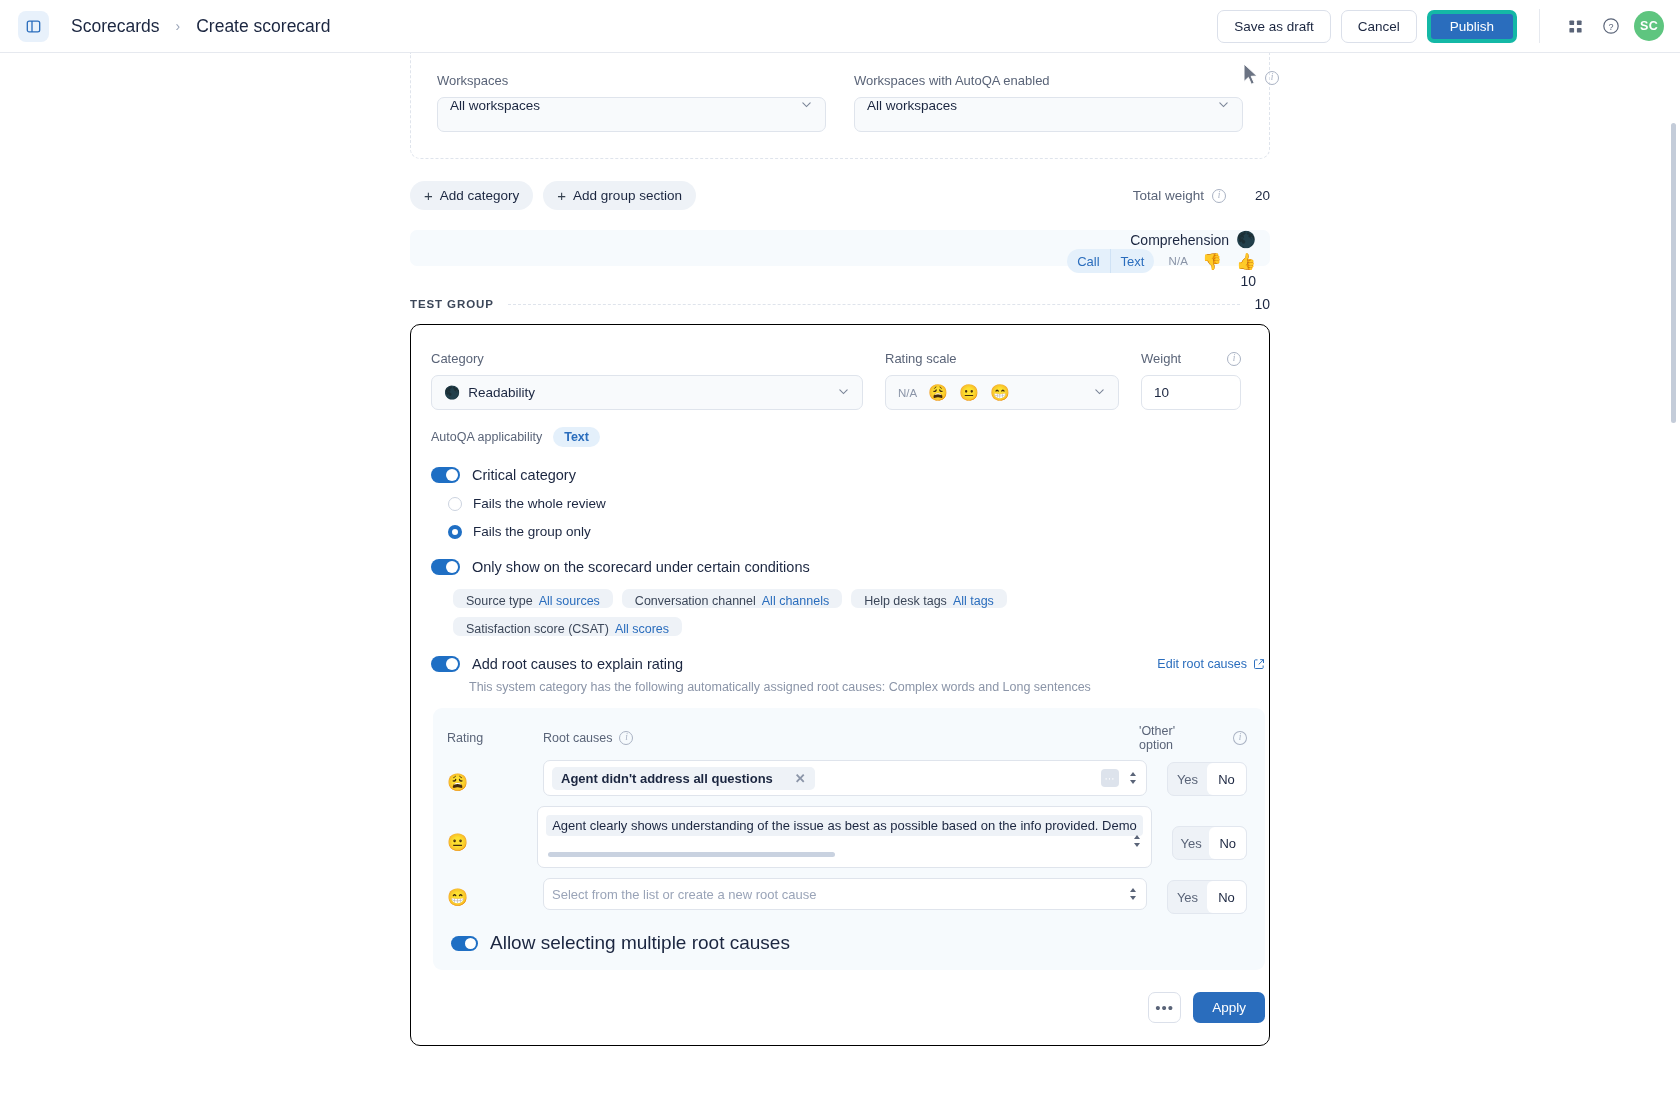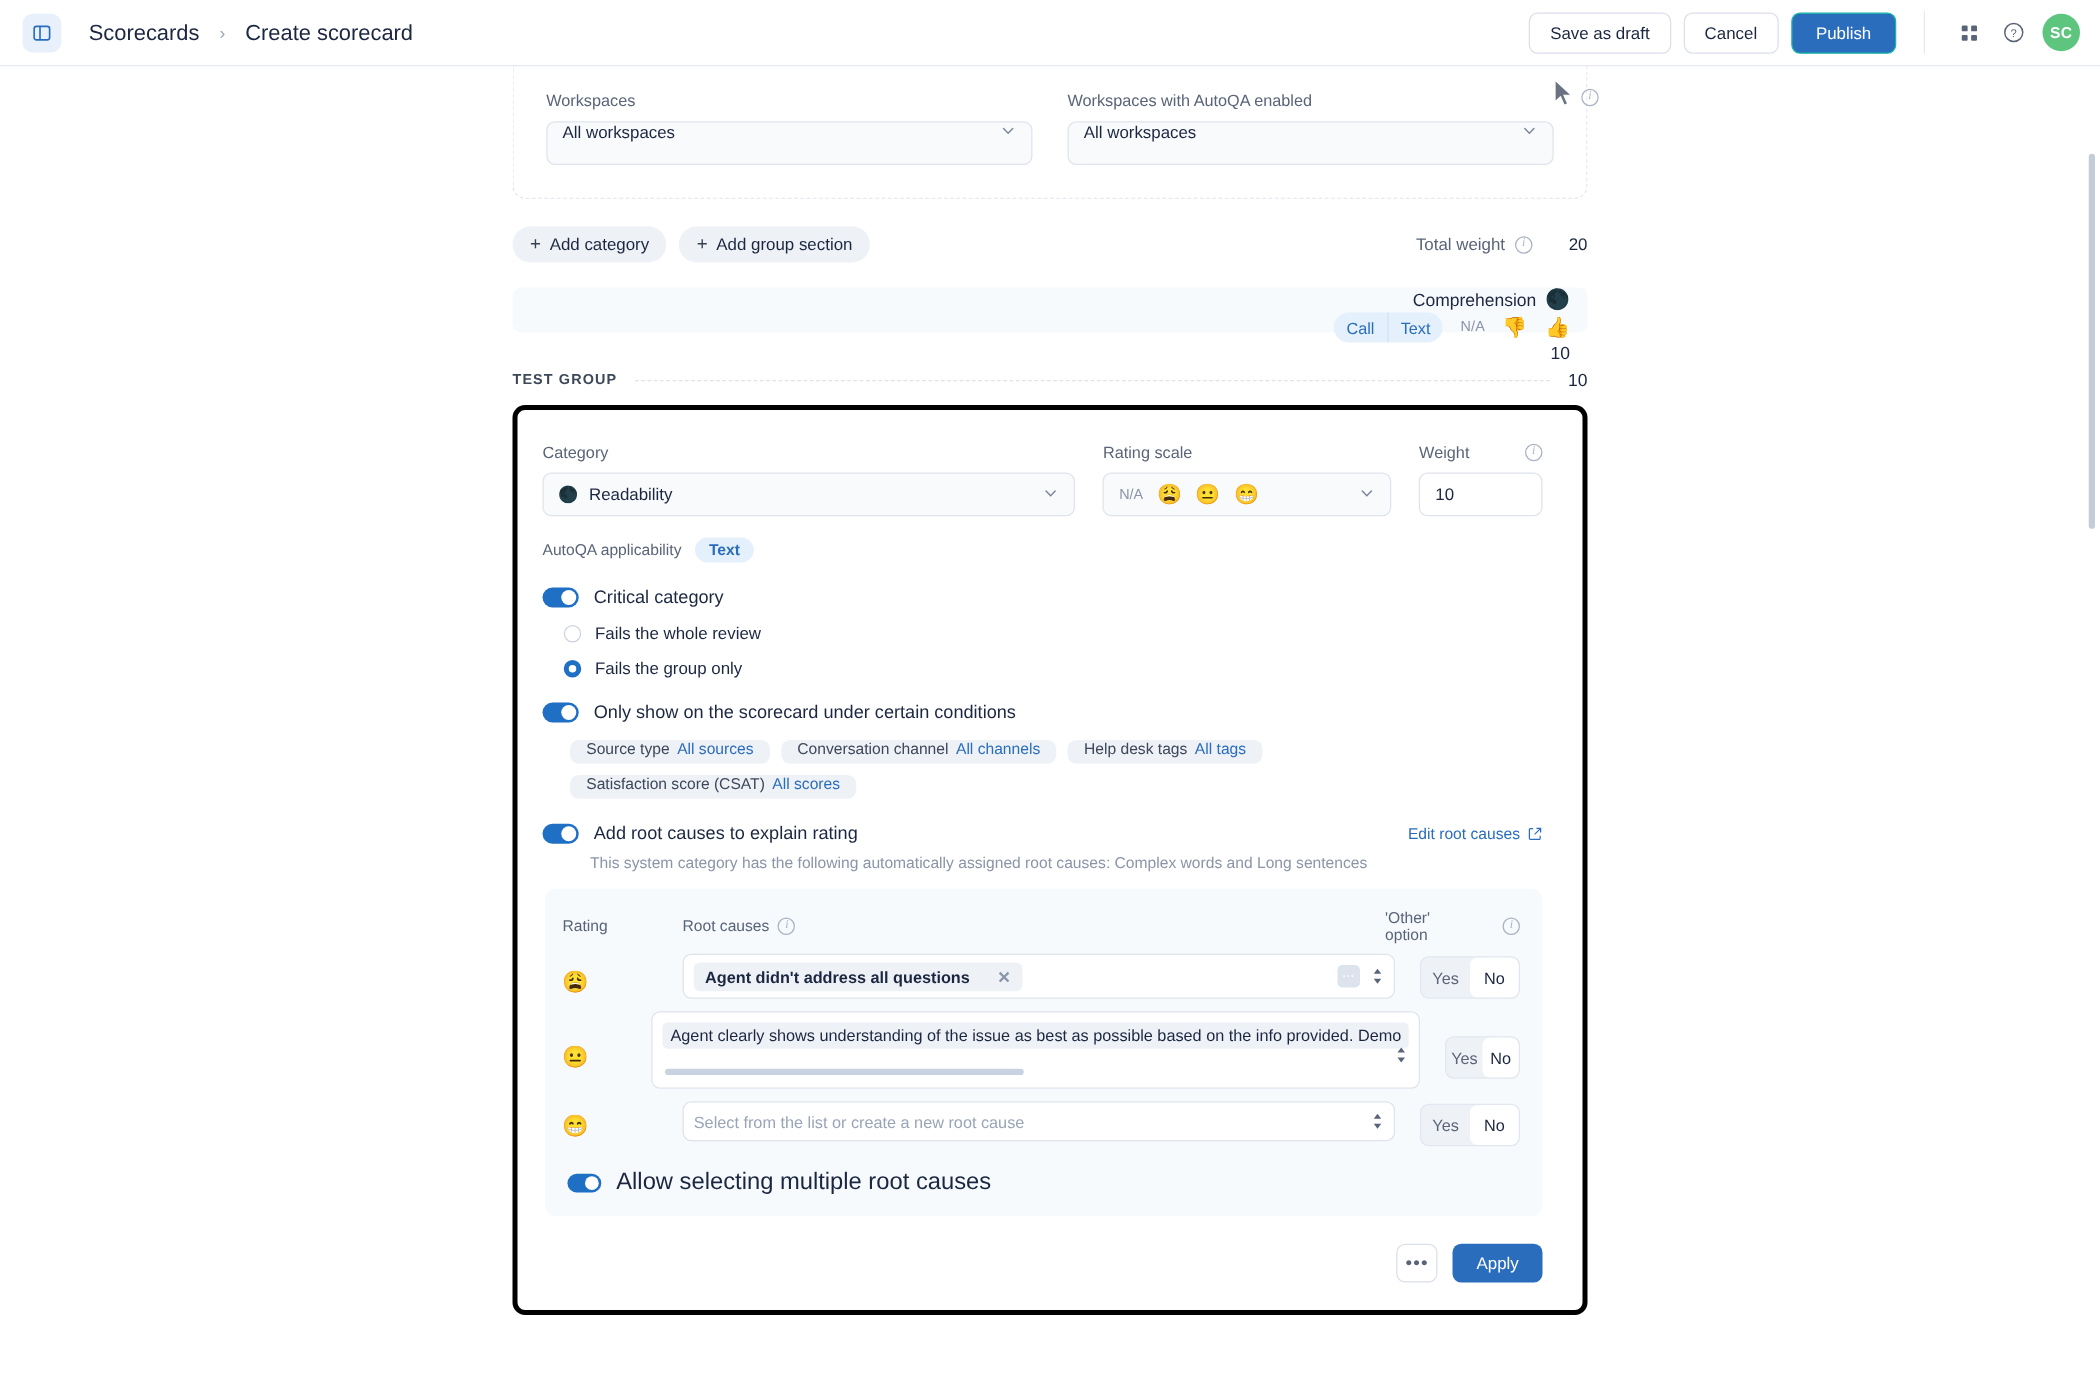--- a/index.html
+++ b/index.html
@@ -46,21 +46,21 @@
     height: 33px;
     display:flex; align-items:center; justify-content:center;
     cursor: pointer;
     white-space: nowrap;
   }
   .btn-secondary {
     background:#fff; border:1px solid #dbe0ea; color:#1b2640;
     margin-right: 10px;
   }
   .btn-primary {
-    background:#2a6dbd; border:1px solid #14b8a6; color:#fff;
+    background:#2a6dbd; border:4px solid #14b8a6; color:#fff;
     padding: 0 19px;
   }
   .topbar-icons {
     display:flex; align-items:center; gap: 10px;
     margin-left: 22px; padding-left: 22px;
     border-left: 1px solid #e6e9ef; height: 34px;
   }
   .ticon { width:26px; height:26px; display:flex; align-items:center; justify-content:center; cursor:pointer; color:#5a6478; }
   .avatar {
     width:30px; height:30px; border-radius:50%;
@@ -136,22 +136,22 @@
 
   
   .tg-row { display:flex; align-items:center; margin-top: 30px; }
   .tg-label { font-size:11.5px; font-weight:bold; letter-spacing:.9px; color:#3c4759; }
   .tg-line { flex:1; border-top:1px dashed #dfe4ec; margin: 0 14px; }
   .tg-score { font-size:14px; color:#1b2640; }
 
   
   .card {
     margin-top: 12px;
-    border:4px solid #000000; border-radius:10px;
-    background:#fff; padding: 26px 32px 22px 20px;
+    border:1px solid #000000; border-radius:10px;
+    background:#fff; padding: 26px 4px 22px 20px;
     position:relative;
   }
   .cat-row { display:flex; gap: 22px; align-items:flex-end; }
   .cat-col-1 { width: 432px; }
   .cat-col-2 { width: 234px; }
   .cat-col-3 { width: 100px; }
   .sel-lg {
     height:35px; border:1px solid #dfe4ec; border-radius:7px;
     background:#f8fafc; display:flex; align-items:center;
     padding:0 12px; font-size:13.5px; cursor:pointer;
@@ -194,21 +194,21 @@
   .radio {
     width:14px;height:14px;border-radius:50%;border:1.5px solid #ccd3df;
     background:#fff; flex:none; cursor:pointer;
   }
   .radio.on { border:4px solid #1f6fc4; background:#fff; }
   .radio-text { font-size:13.5px; color:#1b2640; }
 
   .cond-wrap { margin-left: 22px; margin-top: 14px; display:flex; flex-wrap:wrap; gap:9px; max-width:580px; }
   .cond-chip {
     background:#eef2f7; border-radius:7px; height:19px;
-    display:flex; align-items:flex-start; padding: 0 13px;
+    display:flex; align-items:flex-end; padding: 0 13px;
     font-size:12.5px; color:#3c4759; cursor:pointer; gap:6px;
   }
   .cond-chip b { color:#2a6dbd; font-weight:normal; }
 
   .rc-head { display:flex; align-items:center; margin-top: 20px; }
   .edit-rc { margin-left:auto; font-size:12.5px; color:#2a6dbd; cursor:pointer; display:flex; align-items:center; gap:6px; }
   .rc-note { font-size:12.5px; color:#8b95a8; margin-left:38px; margin-top:8px; }
 
   
   .rc-panel {

